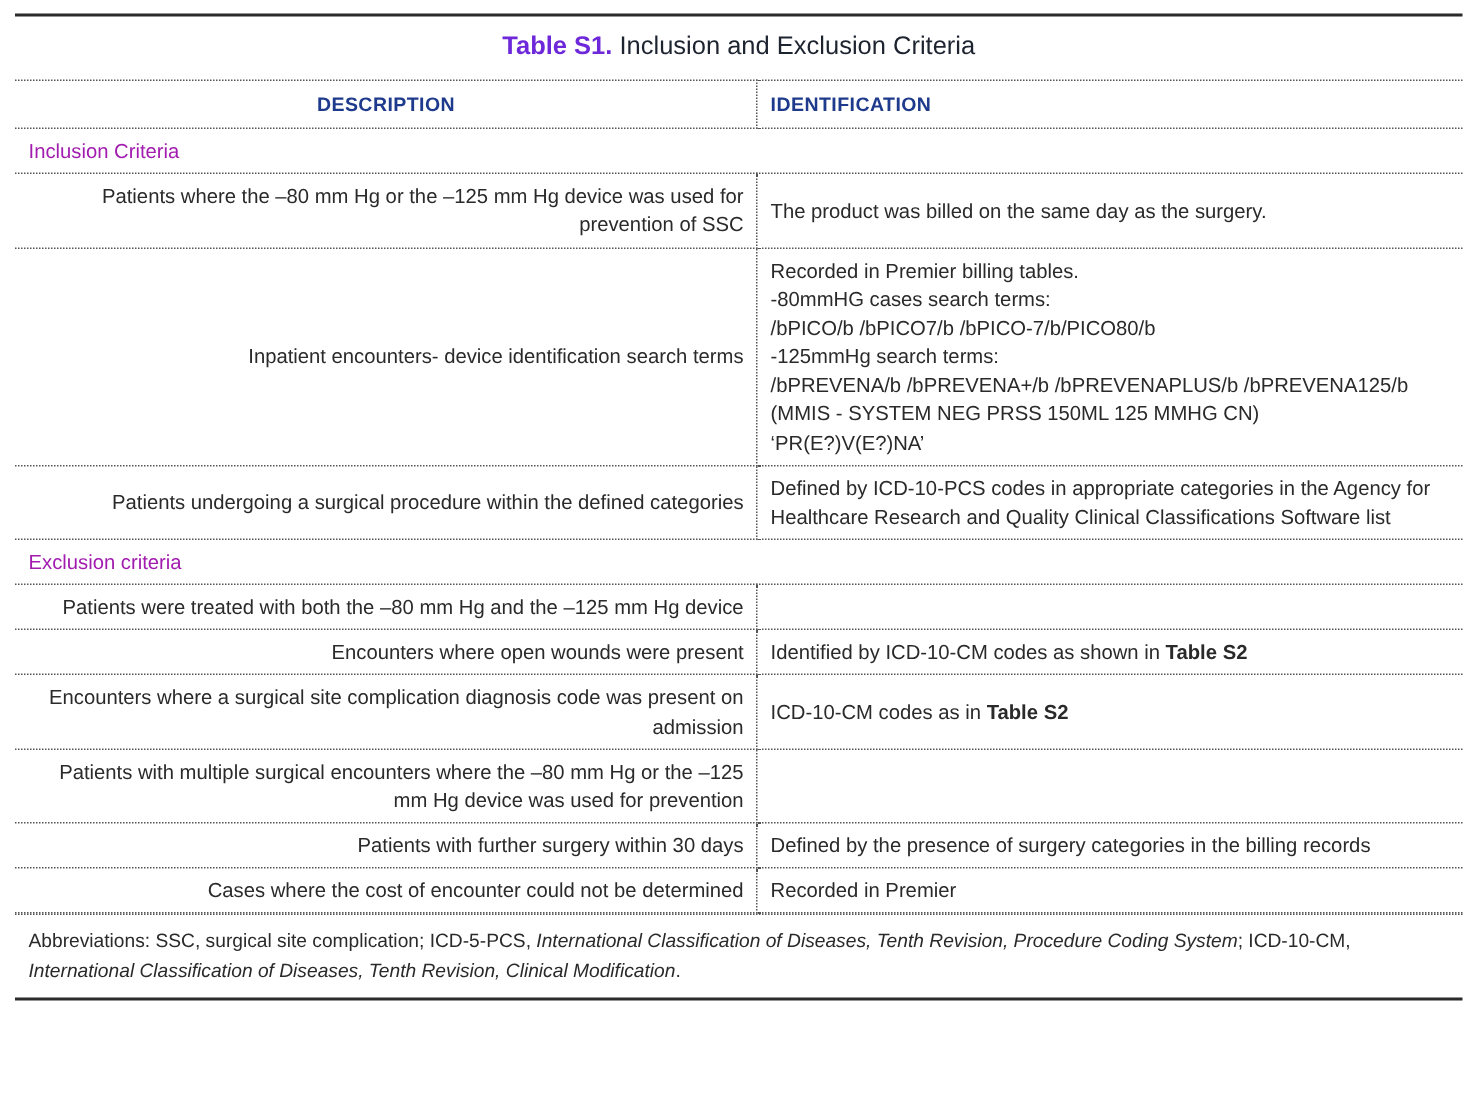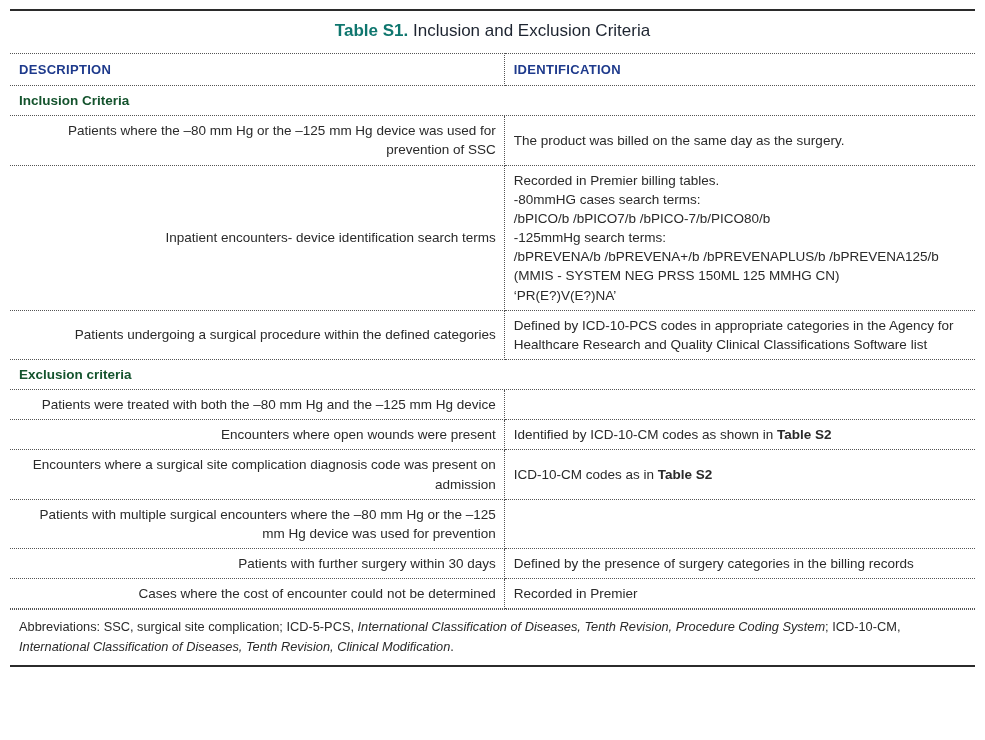--- a/index.html
+++ b/index.html
@@ -27,50 +27,50 @@
   }
   .title {
     text-align: center;
     font-size: 17px;
     color: #1d2430;
     margin: 9px 0 11px 0;
     line-height: 1.3;
   }
   .title .title-label {
     font-weight: 700;
-    color: #0f766e;
+    color: #6d28d9;
   }
   table.criteria {
     width: 100%;
     border-collapse: collapse;
     table-layout: fixed;
     font-size: 13.5px;
     color: #2a2a2a;
   }
   th {
     text-align: left;
     font-size: 13px;
     font-weight: 700;
     color: #1e3a8c;
     letter-spacing: 0.3px;
     padding: 8px 8px 8px 9px;
     border-top: 1px dotted #555;
     border-bottom: 1px dotted #555;
   }
-  th.desc-col { width: 49.4%; border-right: 1px dotted #555; }
+  th.desc-col { width: 49.4%; border-right: 1px dotted #555; text-align: center; }
   td {
     padding: 5px 8px 5px 9px;
     vertical-align: middle;
     border-bottom: 1px dotted #555;
     line-height: 1.42;
   }
   td.desc { border-right: 1px dotted #555; text-align: right; }
   tr.section-row td {
-    font-weight: 700;
-    color: #14532d;
+    font-weight: 400;
+    color: #a21caf;
     padding: 5px 8px 5px 9px;
   }
   .id-line { line-height: 1.42; }
   .bold { font-weight: 700; margin-top: 12px; }
   .italic { font-style: italic; margin-top: 39px; }
   .footnote {
     font-size: 12.8px;
     color: #2a2a2a;
     line-height: 1.5;
     padding: 7px 9px 9px 9px;

